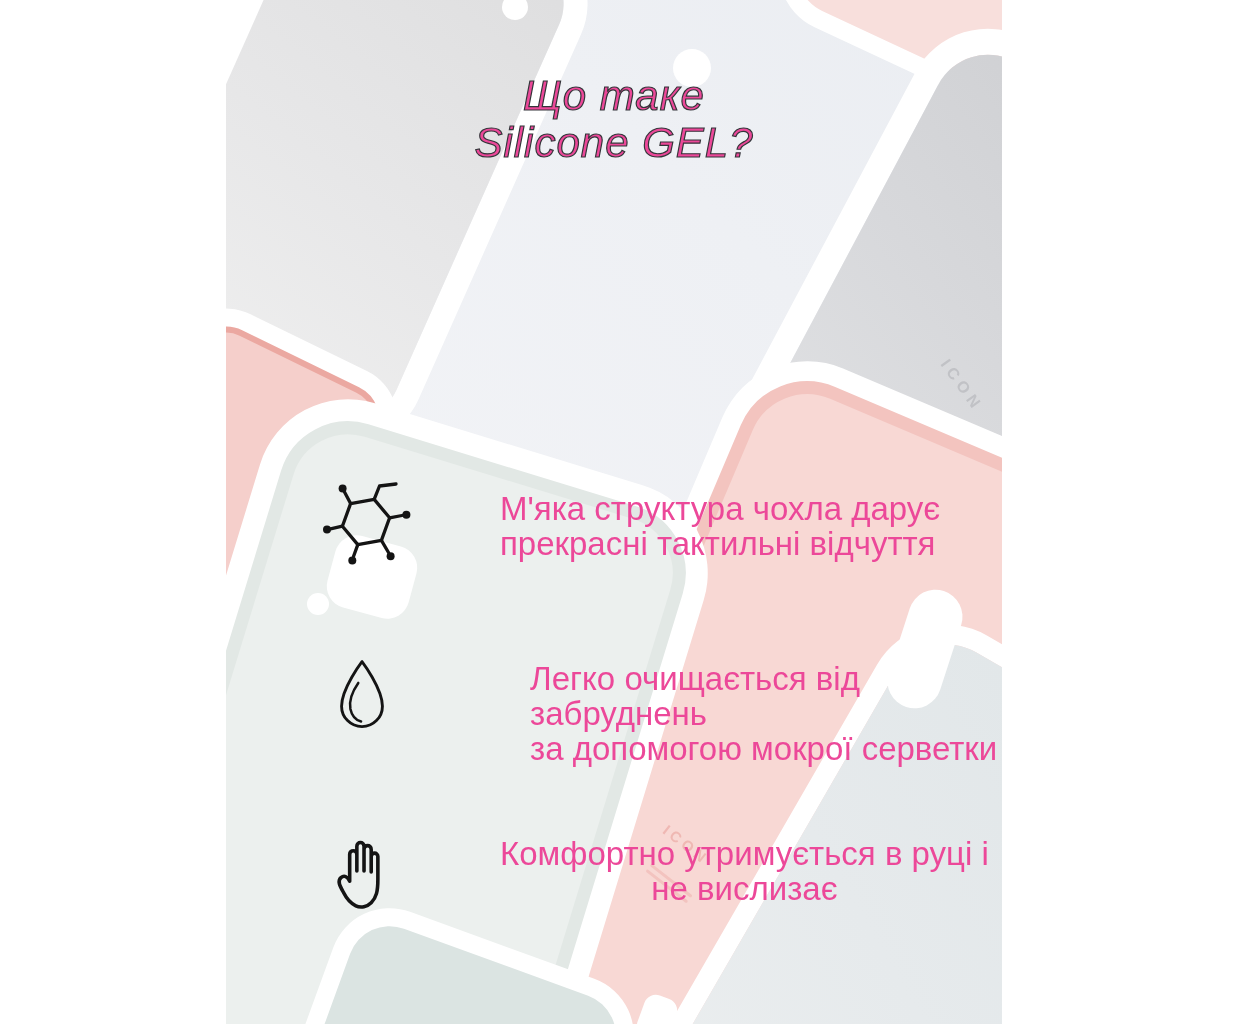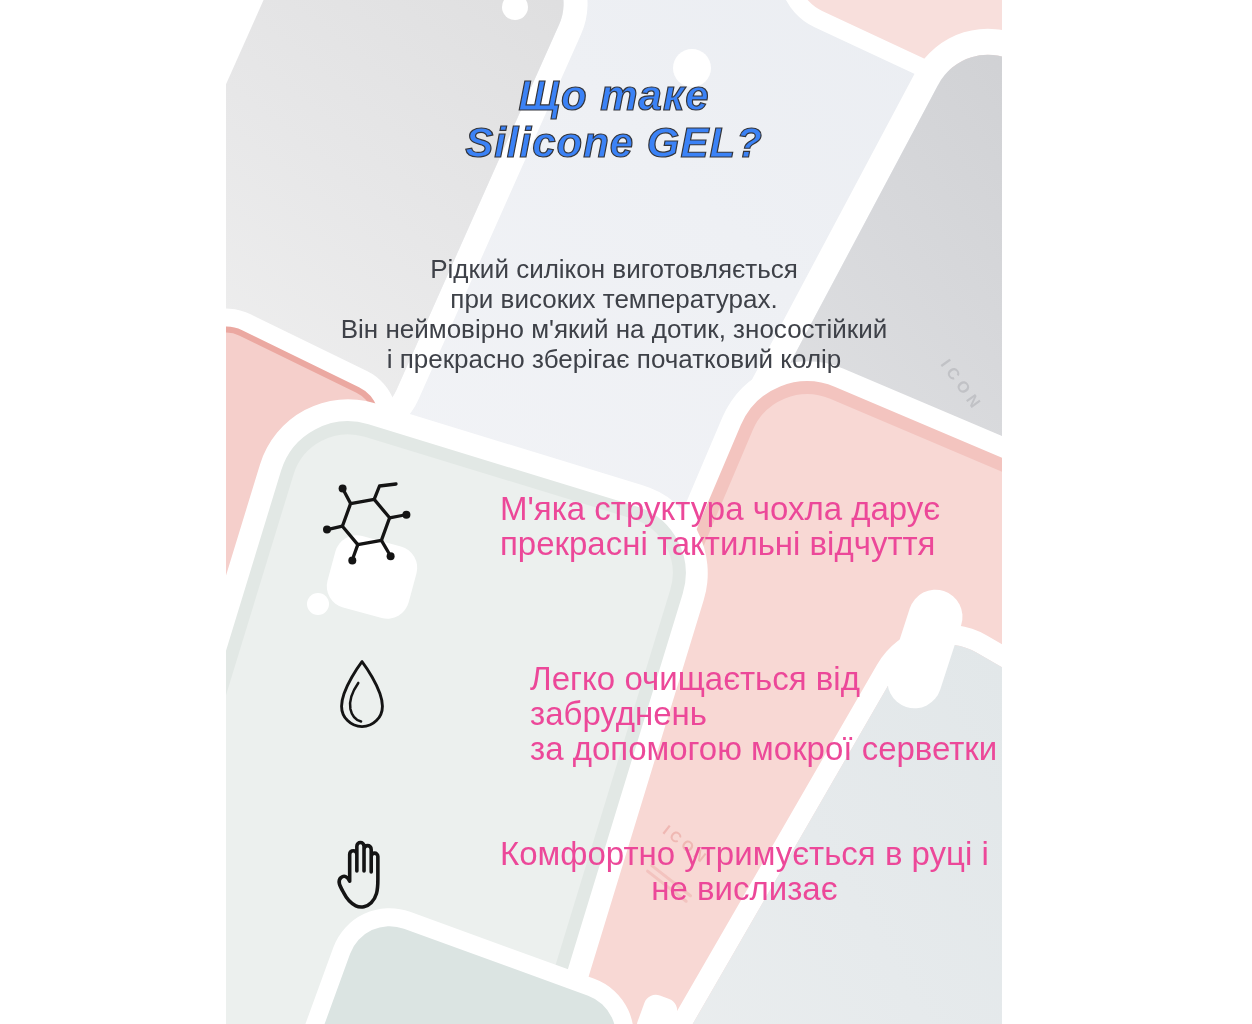--- a/index.html
+++ b/index.html
@@ -44,22 +44,22 @@
   .pill-d{left:414px;top:996px;width:34px;height:44px;border-radius:12px;transform:rotate(20deg);}
   
   .emboss{position:absolute;font-weight:700;letter-spacing:5px;}
   .emboss-c{left:44%;top:58%;transform:rotate(26deg);font-size:16px;color:#c1c2c6;}
   .emboss-d{left:17%;top:66%;transform:rotate(15deg);font-size:15px;color:#efb8b3;letter-spacing:4px;}
   .emboss-bars{position:absolute;left:17%;top:72%;transform:rotate(15deg);}
   .emboss-bars div{width:52px;height:3px;border-radius:2px;background:#efb8b3;opacity:.65;margin:4px 0;}
   
   .title{
     position:absolute;left:0;top:72px;width:100%;text-align:center;
-    font-size:42px;line-height:47px;font-weight:700;font-style:italic;
-    letter-spacing:1px;color:#3b82f6;white-space:pre-line;
+    font-size:42px;line-height:47px;font-weight:400;font-style:italic;
+    letter-spacing:1px;color:#ec4899;white-space:pre-line;
     -webkit-text-stroke:1.2px #34353a;
   }
   .intro{
     position:absolute;left:0;top:254px;width:100%;text-align:center;
     font-size:26px;line-height:30px;font-weight:500;color:#3e4148;white-space:pre-line;
   }
   .feature-text{
     position:absolute;left:274px;font-size:33px;line-height:35px;
     font-weight:500;color:#ec4899;white-space:pre-line;
   }
@@ -96,24 +96,20 @@
   <div class="cutout hole-b1"></div>
   <div class="cutout hole-b2"></div>
   <div class="cutout cam-e"></div>
   <div class="cutout dot-e"></div>
   <div class="cutout slot-d"></div>
   <div class="cutout pill-d"></div>
 
   <div class="title">Що таке
 Silicone GEL?</div>
 
-  <div class="intro">Рідкий силікон виготовляється
-при високих температурах.
-Він неймовірно м'який на дотик, зносостійкий
-і прекрасно зберігає початковий колір</div>
 
   <div class="feat-icon icon-molecule">
     <svg width="96" height="94" viewBox="0 0 96 94" fill="none" stroke="#141414" stroke-width="3.3" stroke-linecap="round" stroke-linejoin="round">
       <polygon points="67.6,41.8 52.2,23.4 28.6,27.6 20.4,50.2 35.8,68.6 59.4,64.4"></polygon>
       <line x1="67.6" y1="41.8" x2="80" y2="39.5"></line>
         <circle cx="84.4" cy="38.8" r="4" fill="#141414" stroke="none"></circle>
       <polyline points="52.2,23.4 57.5,10 74,8"></polyline>
       <line x1="28.6" y1="27.6" x2="22.5" y2="16"></line>
         <circle cx="20.6" cy="12.6" r="4" fill="#141414" stroke="none"></circle>
       <line x1="20.4" y1="50.2" x2="8.5" y2="52.8"></line>

